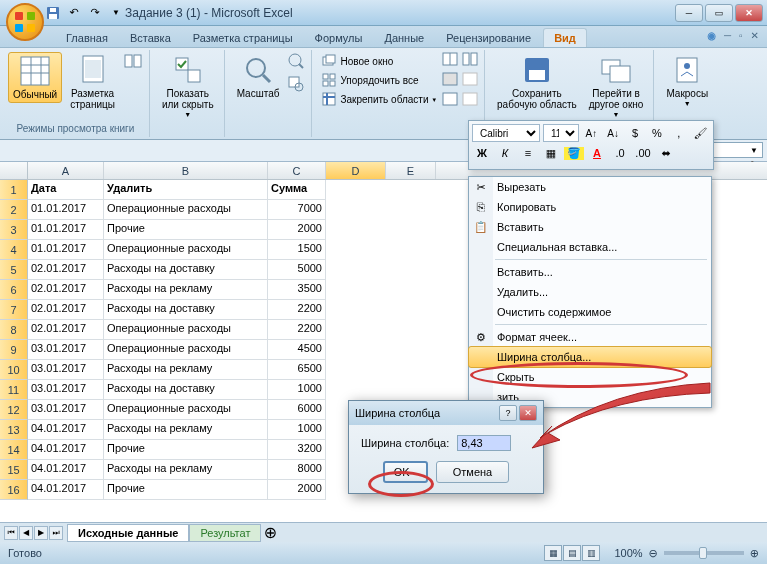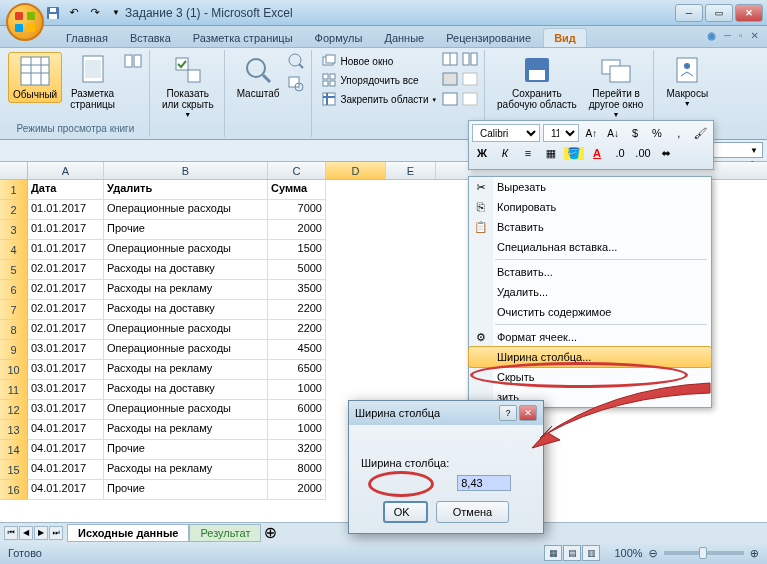--- a/index.html
+++ b/index.html
@@ -95,21 +95,21 @@
 .mt-btn { width: 20px; height: 18px; border: 1px solid transparent; font-size: 11px; display: flex; align-items: center; justify-content: center; cursor: pointer; }
 
 
 .dialog { position: absolute; top: 400px; left: 348px; width: 196px; background: linear-gradient(#f0f5f9, #e0eaf1); border: 1px solid #6a8aa2; box-shadow: 3px 3px 12px rgba(0,0,0,.4); z-index: 60; }
 .dlg-title { height: 24px; background: linear-gradient(#d8e7f2, #b8d3e6); display: flex; align-items: center; justify-content: space-between; padding: 0 6px; font-size: 11px; }
 .dlg-tb { display:flex; gap:2px; }
 .dlg-tb span { width:18px; height:16px; border:1px solid #8aa8bd; background:linear-gradient(#f0f5f9,#d0dde7); border-radius:2px; display:flex; align-items:center; justify-content:center; font-size:9px; cursor:pointer; }
 .dlg-close { background: linear-gradient(#e8a0a0, #c74848) !important; color: white; }
 .dlg-body { padding: 10px 12px; }
 .dlg-row { display: flex; align-items: center; gap: 8px; font-size: 11px; margin-bottom: 10px; }
-.dlg-input { width: 54px; background: white; border: 1px solid #8aa8bd; padding: 1px 3px; font-size: 11px; background: #c8d8ff; margin-top: 40px; }
+.dlg-input { width: 54px; background: white; border: 1px solid #8aa8bd; padding: 1px 3px; font-size: 11px; background: #c8d8ff; }
 .dlg-btns { display: flex; gap: 8px; justify-content: center; }
 .dlg-btn { padding: 3px 16px; font-size: 11px; background: linear-gradient(#f8fafb, #e0e8ee); border: 1px solid #8aa8bd; border-radius: 3px; cursor: pointer; }
 .dlg-btn.focus { border: 2px solid #5a8ab8; padding-left: 9px; }
 
 
 .arrow { position: absolute; top: 378px; left: 510px; z-index: 100; }
 .arrow svg { overflow: visible; }
 
 
 .red-circle { position: absolute; border: 3px solid #d03838; border-radius: 50%; z-index: 70; }

